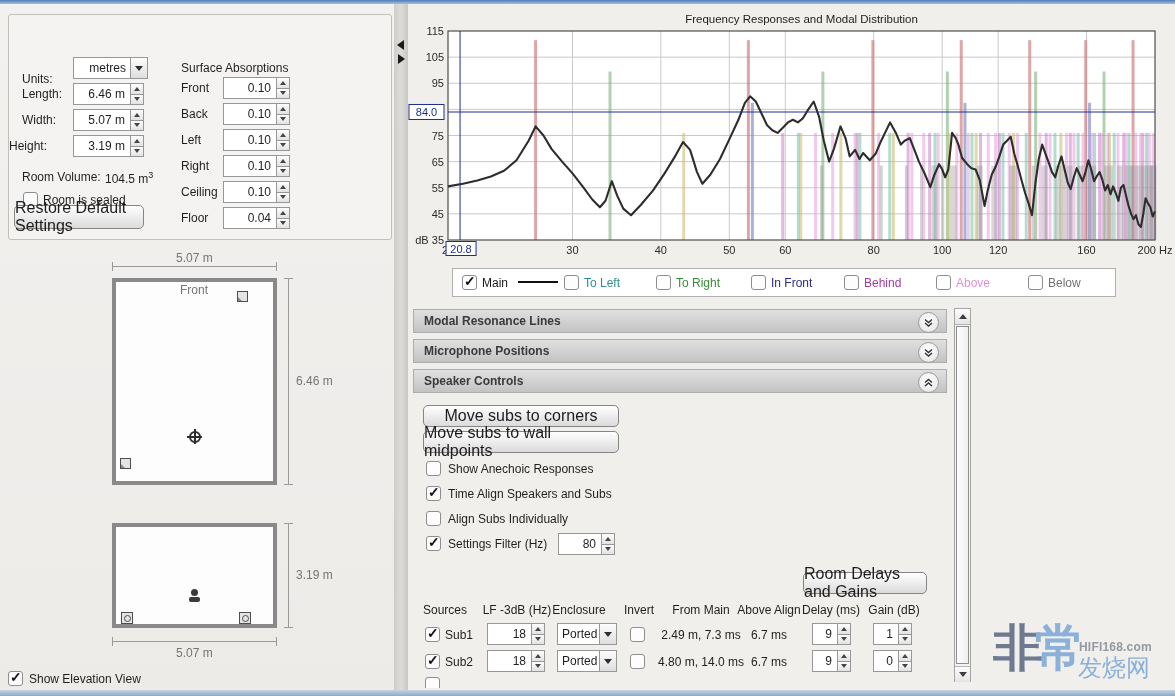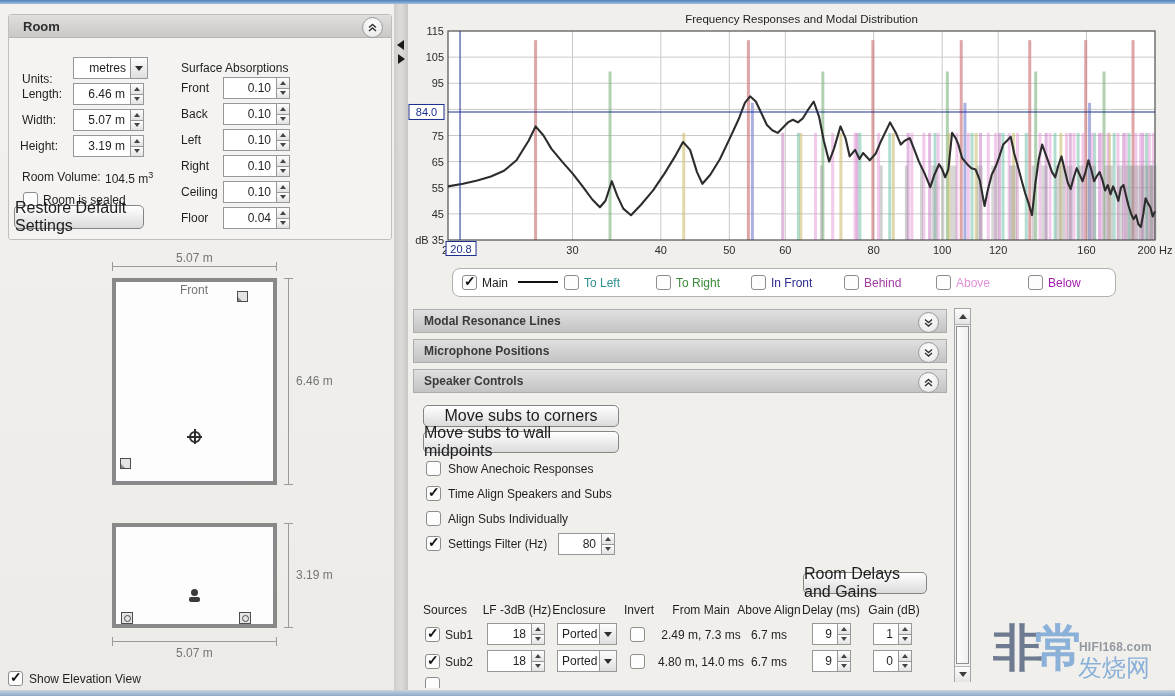--- a/index.html
+++ b/index.html
@@ -54,21 +54,21 @@
   .spk{position:absolute;width:11px;height:11px;background:#e4e4e4;border:1px solid #4e4e4e;box-sizing:border-box}
   .spk.notch::after{content:"";position:absolute;left:0;bottom:0;width:0;height:0;border-left:4px solid #8a8a8a;border-top:4px solid transparent}
   .spk.circ::after{content:"";position:absolute;left:2px;top:2px;width:5px;height:5px;border:1px solid #4e4e4e;border-radius:50%}
   .targ{position:absolute;width:12px;height:12px;border:2px solid #2d2d2d;border-radius:50%;background:#fff;box-sizing:border-box}
   .targ::before{content:"";position:absolute;left:50%;top:-4px;width:2px;height:15px;background:#2d2d2d;transform:translateX(-50%)}
   .targ::after{content:"";position:absolute;top:50%;left:-4px;height:2px;width:15px;background:#2d2d2d;transform:translateY(-50%)}
   .person{position:absolute;width:11px;height:13px}
   .person::before{content:"";position:absolute;top:0;left:2px;width:7px;height:7px;background:#3a3a3a;border-radius:50%}
   .person::after{content:"";position:absolute;bottom:0;left:0;width:11px;height:5px;background:#3a3a3a;border-radius:2px}
 
-  .legendbox{left:452px;top:268px;width:662px;height:27px;background:#fff;border:1px solid #b0b0b0;border-radius:8px}
+  .legendbox{left:452px;top:268px;width:662px;height:27px;background:#fff;border:1px solid #b0b0b0;border-radius:0}
   .litem-label{position:absolute;top:7px;font-size:12px;white-space:nowrap}
   .mainline{position:absolute;height:2px;background:#111}
 
   .secbar{position:absolute;left:413px;width:534px;height:24px;background:linear-gradient(#e0e0e0,#c3c3c3);
       border:1px solid #adadad;box-sizing:border-box;display:flex;align-items:center;padding:0 10px;
       font-weight:bold;font-size:12px;color:#3a3a3a}
   .theader{position:absolute;font-size:12px;color:#1f1f1f;text-align:center;white-space:nowrap}
   .ctext{position:absolute;font-size:12px;color:#1f1f1f;text-align:center;white-space:nowrap}
 
   .vscroll{left:954px;top:308px;width:17px;height:374px;background:#f3f3f3;border:1px solid #a5a5a5;box-sizing:border-box}
@@ -88,29 +88,20 @@
 </style>
 </head>
 <body>
 
 <div class="abs chrome-top"></div>
 <div class="abs chrome-bottom"></div>
 
 <div class="abs left-panel"></div>
 
 <div class="abs groupbox">
-  <div class="group-header">
-    <span>Room</span>
-    <span class="chevcirc" style="right:8px;top:2px">
-      <svg width="11" height="11" viewBox="0 0 11 11">
-          <polyline points="2,5.5 5.5,2.5 9,5.5" fill="none" stroke="#333" stroke-width="1.5"></polyline>
-          <polyline points="2,9 5.5,6 9,9" fill="none" stroke="#333" stroke-width="1.5"></polyline>
-        </svg>
-    </span>
-  </div>
   <span class="alabel" style="left:13px;top:57px">Units:</span>
   <div class="dd" style="left:64px;top:42px">
     <div class="df" style="width:58px">metres</div>
     <div class="db"></div>
   </div>
   <div id="dim-rows"></div>
   <span class="alabel" style="left:13px;top:155px">Room Volume:</span>
   <span class="alabel" style="left:96px;top:155px"><span>104.5 m</span><sup style="font-size:9px">3</sup></span>
   <span class="cb" style="left:14px;top:177px" id="sealed-cb"></span>
   <span class="alabel" style="left:34px;top:178px">Room is sealed</span>
@@ -126,21 +117,21 @@
       </div>
     </div>
     <div class="alabel" style="left:13px;top:98px">Width:</div>
     <div class="spin" style="left:64px;top:94px">
       <div class="sf" style="width: 58px; position: relative;">5.07 m</div>
       <div class="sb" style="">
         <div class="su" style=""></div>
         <div class="sd" style=""></div>
       </div>
     </div>
-    <div class="alabel" style="left:11px;top:124px">Height:</div>
+    <div class="alabel" style="left:0;top:124px">Height:</div>
     <div class="spin" style="left:64px;top:120px">
       <div class="sf" style="width: 58px; position: relative;">3.19 m</div>
       <div class="sb" style="">
         <div class="su" style=""></div>
         <div class="sd" style=""></div>
       </div>
     </div>
     <div class="alabel" style="left:172px;top:66px">Front</div>
     <div class="spin" style="left:214px;top:62px">
       <div class="sf" style="width: 54px; position: relative;">0.10</div>
@@ -378,21 +369,21 @@
     <div class="litem-label" style="left:131px;color:#2e8f8f">To Left</div>
     <div class="cb" style="left:203px;top:6px"></div>
     <div class="litem-label" style="left:223px;color:#3a8a3a">To Right</div>
     <div class="cb" style="left:298px;top:6px"></div>
     <div class="litem-label" style="left:318px;color:#2b2b8f">In Front</div>
     <div class="cb" style="left:391px;top:6px"></div>
     <div class="litem-label" style="left:411px;color:#a03ca0">Behind</div>
     <div class="cb" style="left:483px;top:6px"></div>
     <div class="litem-label" style="left:503px;color:#e090d8">Above</div>
     <div class="cb" style="left:575px;top:6px"></div>
-    <div class="litem-label" style="left:595px;color:#a21caf">Below</div>
+    <div class="litem-label" style="left:595px;color:#737373">Below</div>
   </div>
 
 <div id="sections"></div>
 
 <div class="abs" id="spk-content" style="left:413px;top:393px;width:534px;height:295px;overflow:hidden">
   <div class="gbtn" style="left:10px;top:12px;width:196px;height:22px">Move subs to corners</div>
   <div class="gbtn" style="left:10px;top:38px;width:196px;height:22px">Move subs to wall midpoints</div>
   <div id="spk-checkboxes"></div>
   <span class="cb on" id="xover-cb" style="left:13px;top:143px"></span>
   <span class="alabel" style="left:35px;top:144px">Settings Filter (Hz)</span>

